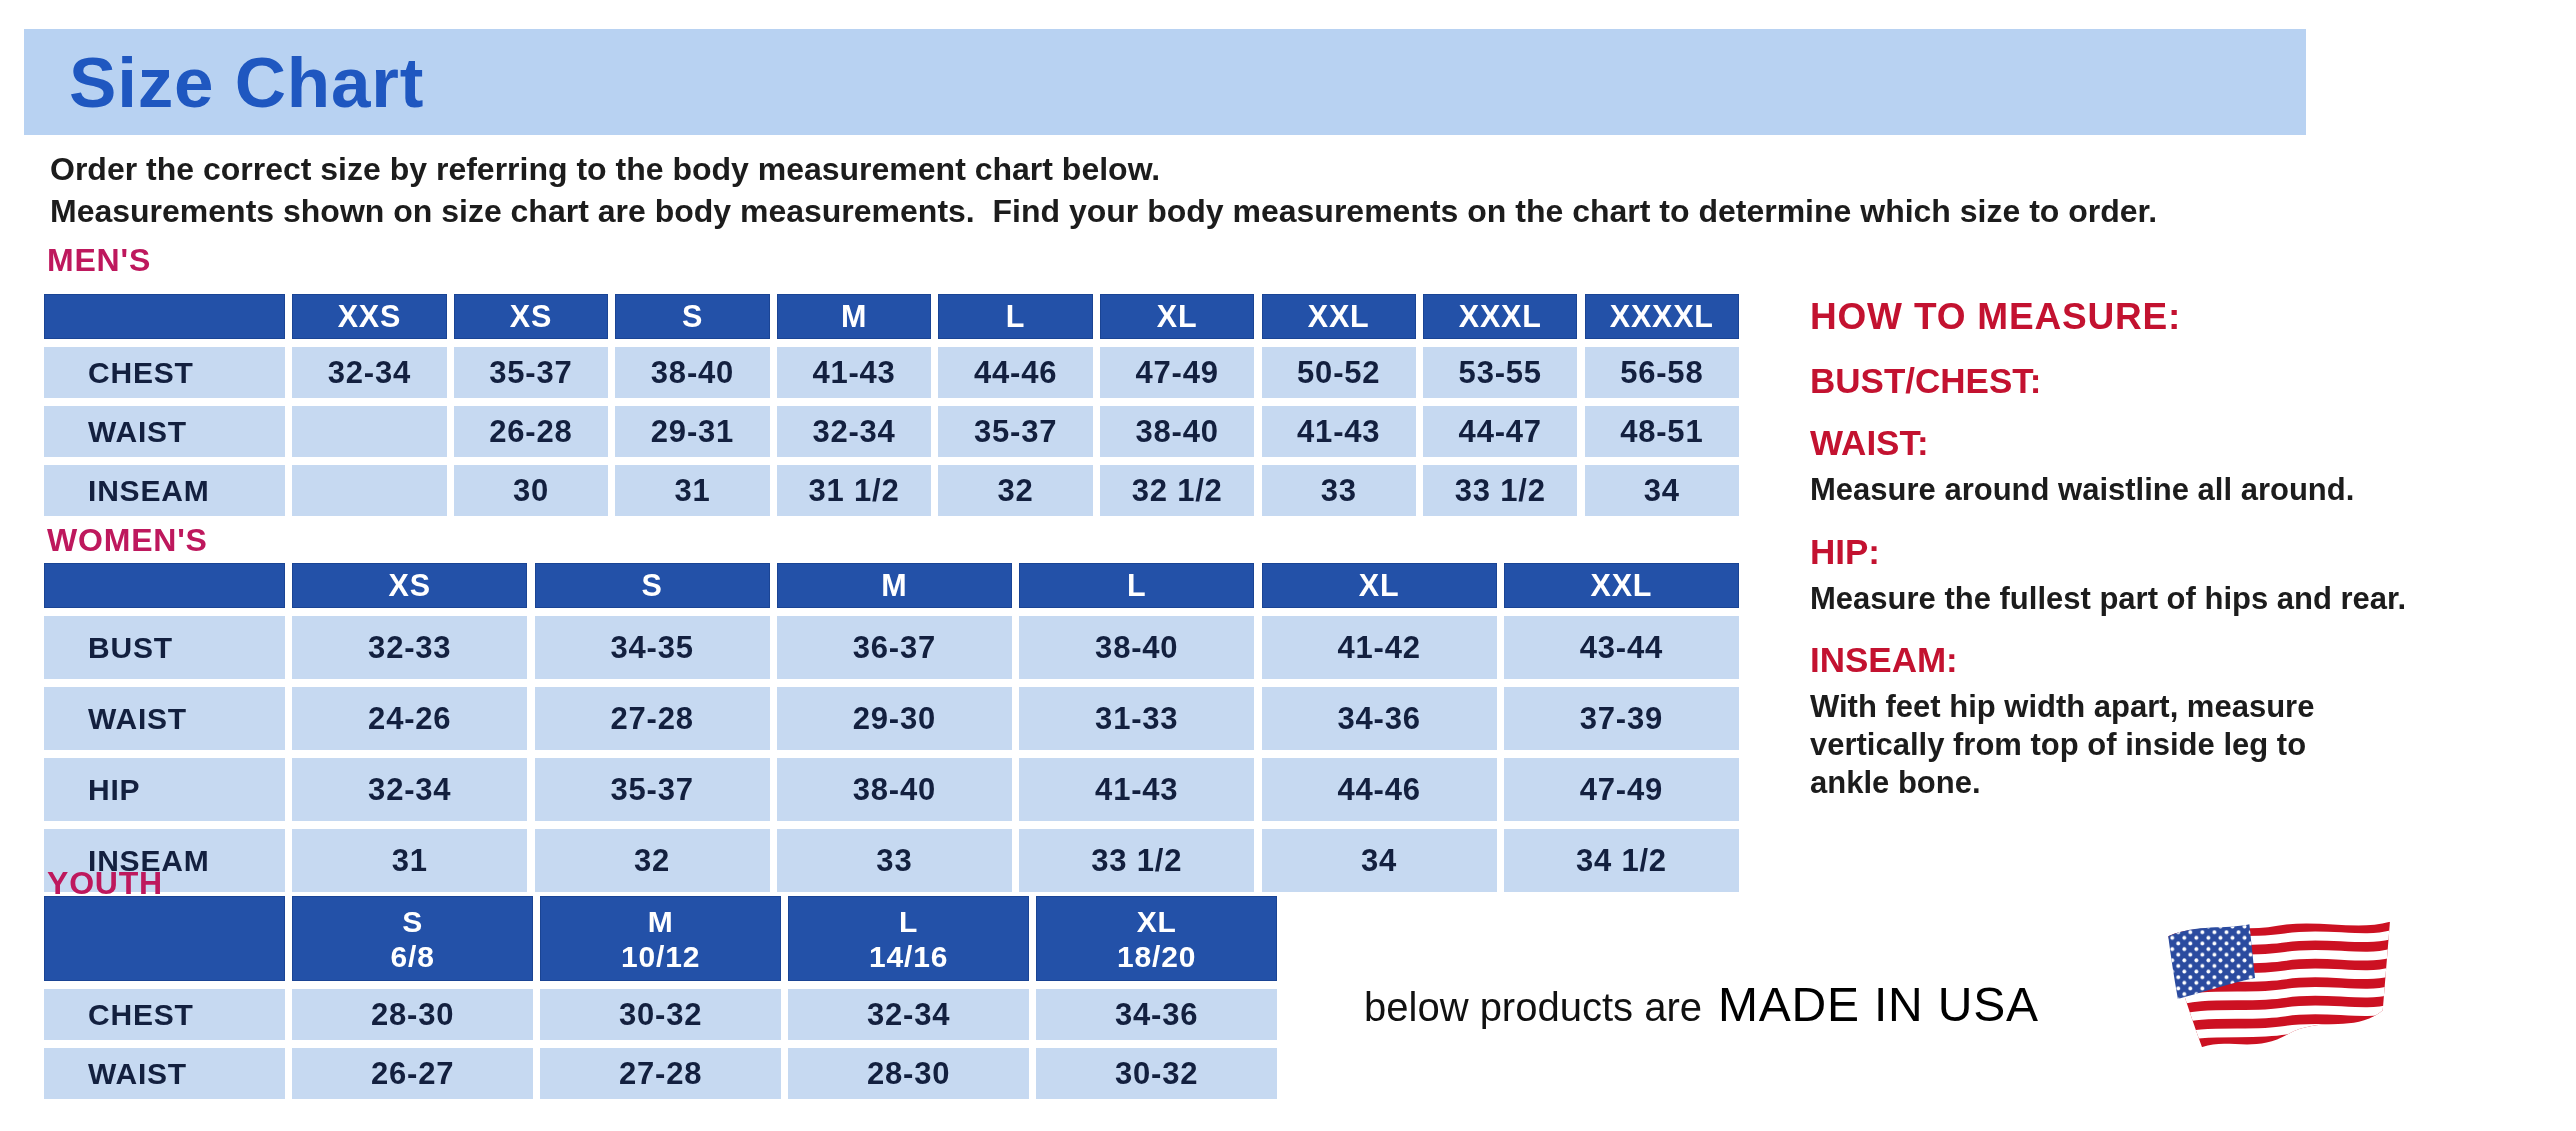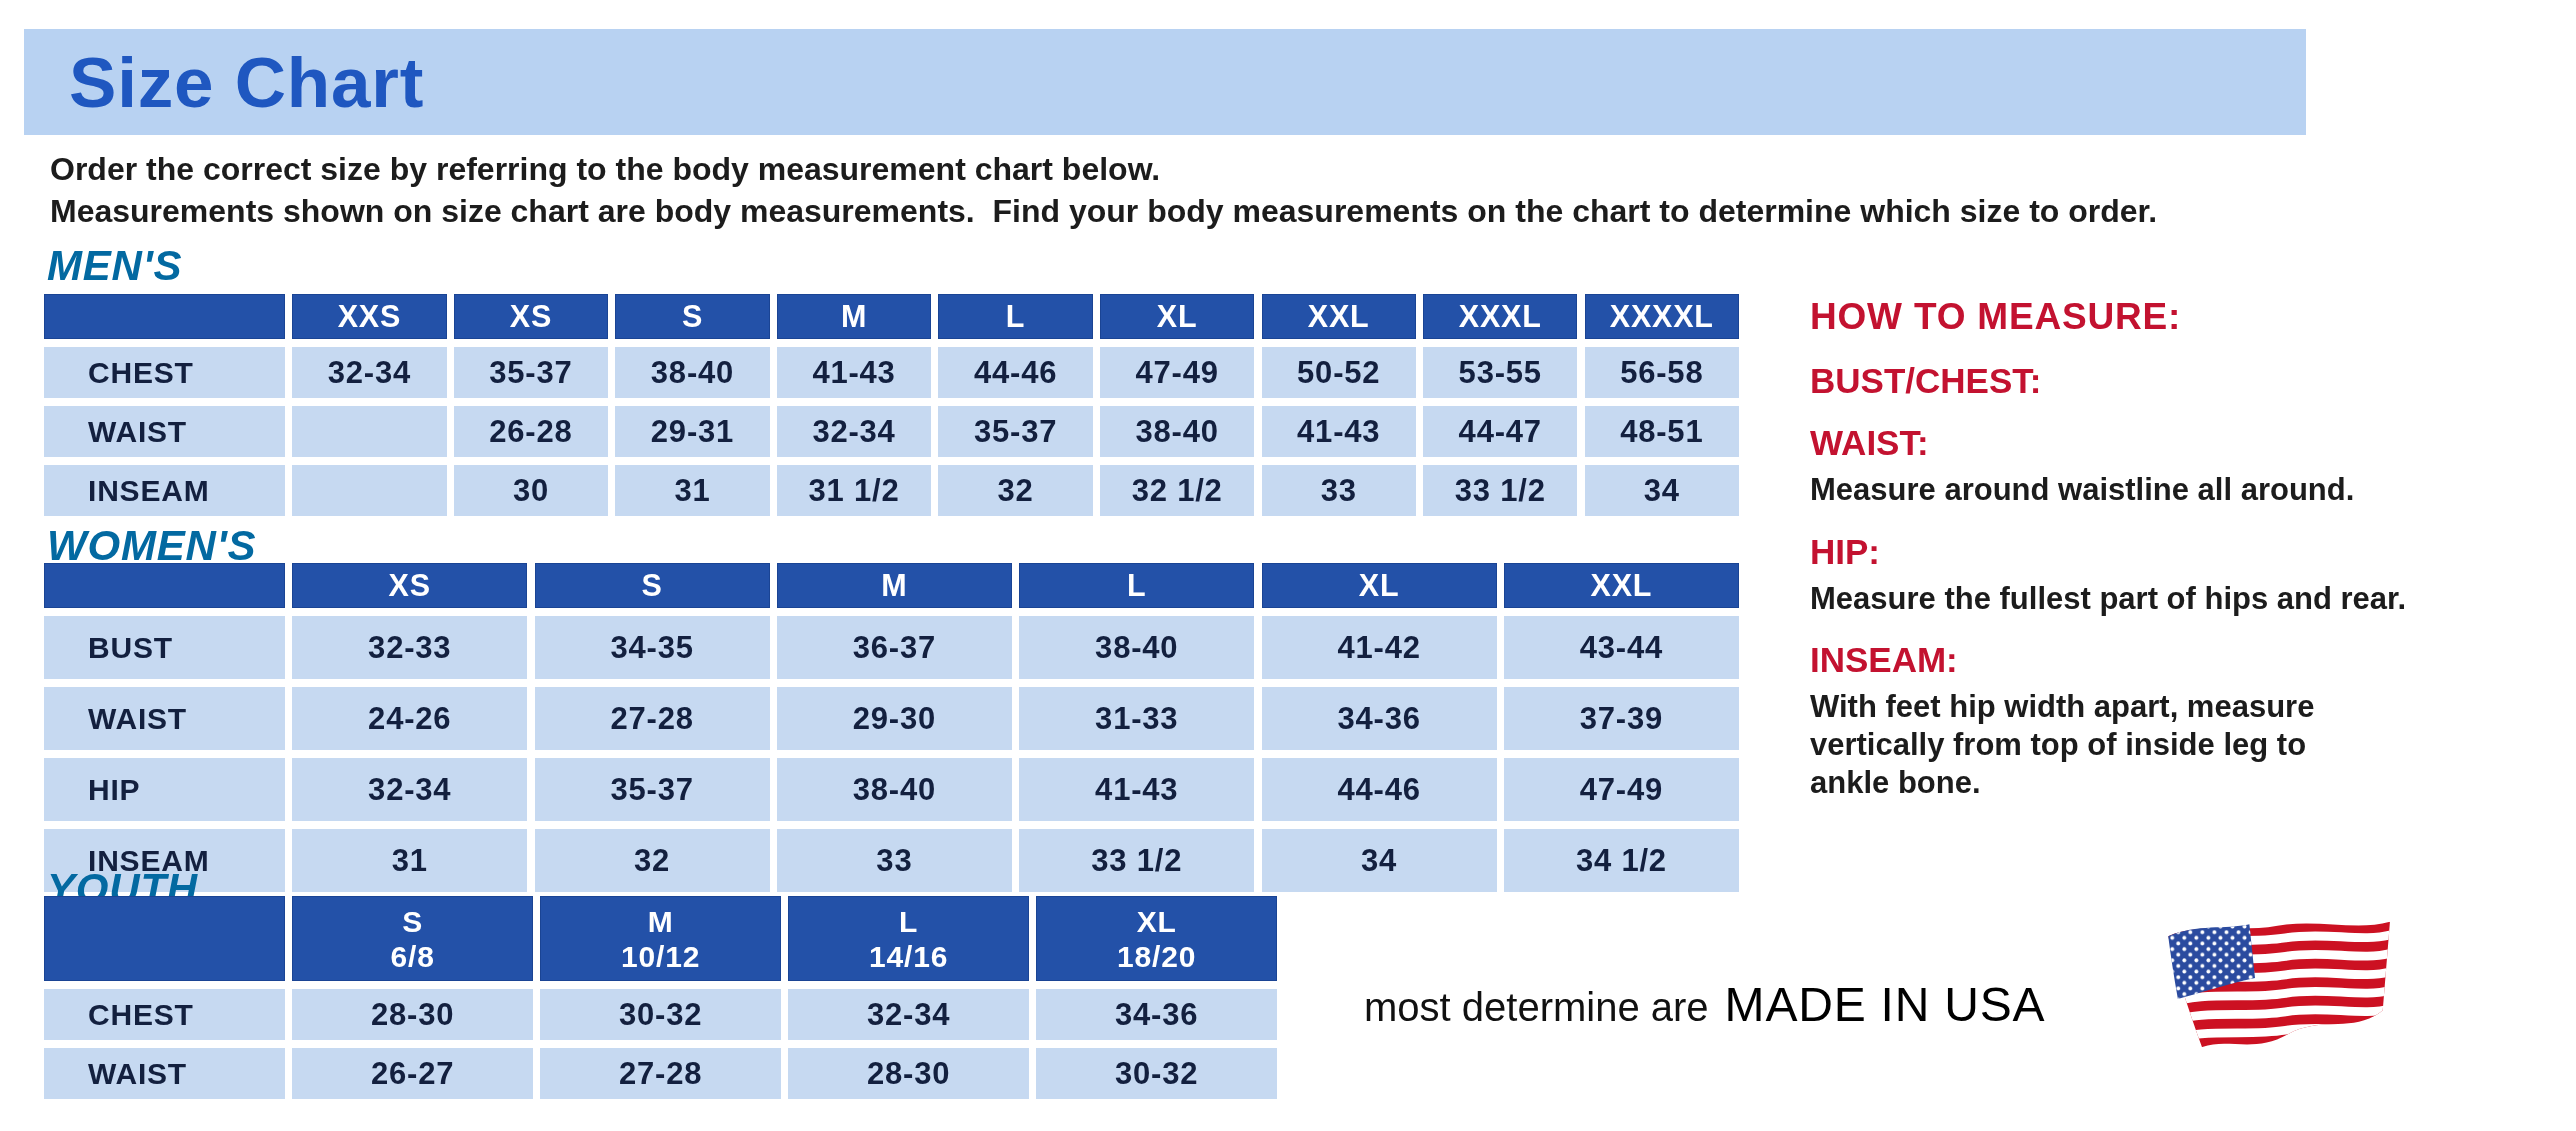--- a/index.html
+++ b/index.html
@@ -11,21 +11,21 @@
   .title-bar{
     position:absolute;left:24px;top:29px;width:2282px;height:106px;
     background:#b8d2f2;display:flex;align-items:center;
   }
   .title-bar h1{
     margin:0;padding-left:45px;font-size:71px;font-weight:bold;color:#1f57c0;letter-spacing:0.8px;
   }
   
   .intro{position:absolute;left:50px;top:148px;font-size:32px;font-weight:bold;color:#1c1c1c;line-height:42px;white-space:pre-wrap;}
   
-  .sec{position:absolute;left:47px;margin:0;font-size:42px;font-weight:bold;color:#0369a1;letter-spacing:0.8px;font-style:italic;}
+  .sec{position:absolute;left:47px;margin:0;font-size:32px;font-weight:bold;color:#be185d;letter-spacing:0.8px;}
   .mens-h{top:242px;}
   .womens-h{top:522px;}
   .youth-h{top:865px;}
   
   .grid{position:absolute;left:44px;display:grid;column-gap:7.2px;row-gap:8px;}
   .mens-t{top:294px;width:1695px;}
   .womens-t{top:563px;width:1695px;}
   .youth-t{top:896px;width:1233px;}
   .th{
     background:#2351a8;border:1.6px solid #1a4494;box-sizing:border-box;
@@ -184,21 +184,21 @@
         <div class="hm-label">HIP:</div>
         <div class="hm-text">Measure the fullest part of hips and rear.</div>
         <div class="hm-label">INSEAM:</div>
         <div class="hm-text">With feet hip width apart, measure
 vertically from top of inside leg to
 ankle bone.</div>
       </div>
   </div>
 
   <div class="footer">
-    <span class="prefix">most determine are</span>
+    <span class="prefix">below products are</span>
     <span class="brand">MADE IN USA</span>
   </div>
 
   <svg class="flag" viewBox="0 0 300 205" xmlns="http://www.w3.org/2000/svg" aria-hidden="true">
     <defs>
       <clipPath id="flagclip">
         <path d="M14,30 C55,12 100,26 150,17 C200,8 248,24 290,12 L281,122 C245,152 205,128 163,152 C121,176 88,156 56,168 C40,124 24,76 14,30 Z"></path>
       </clipPath>
       <pattern id="stars" width="15" height="14" patternUnits="userSpaceOnUse">
         <circle cx="4" cy="4" r="2.4" fill="#ffffff"></circle>

